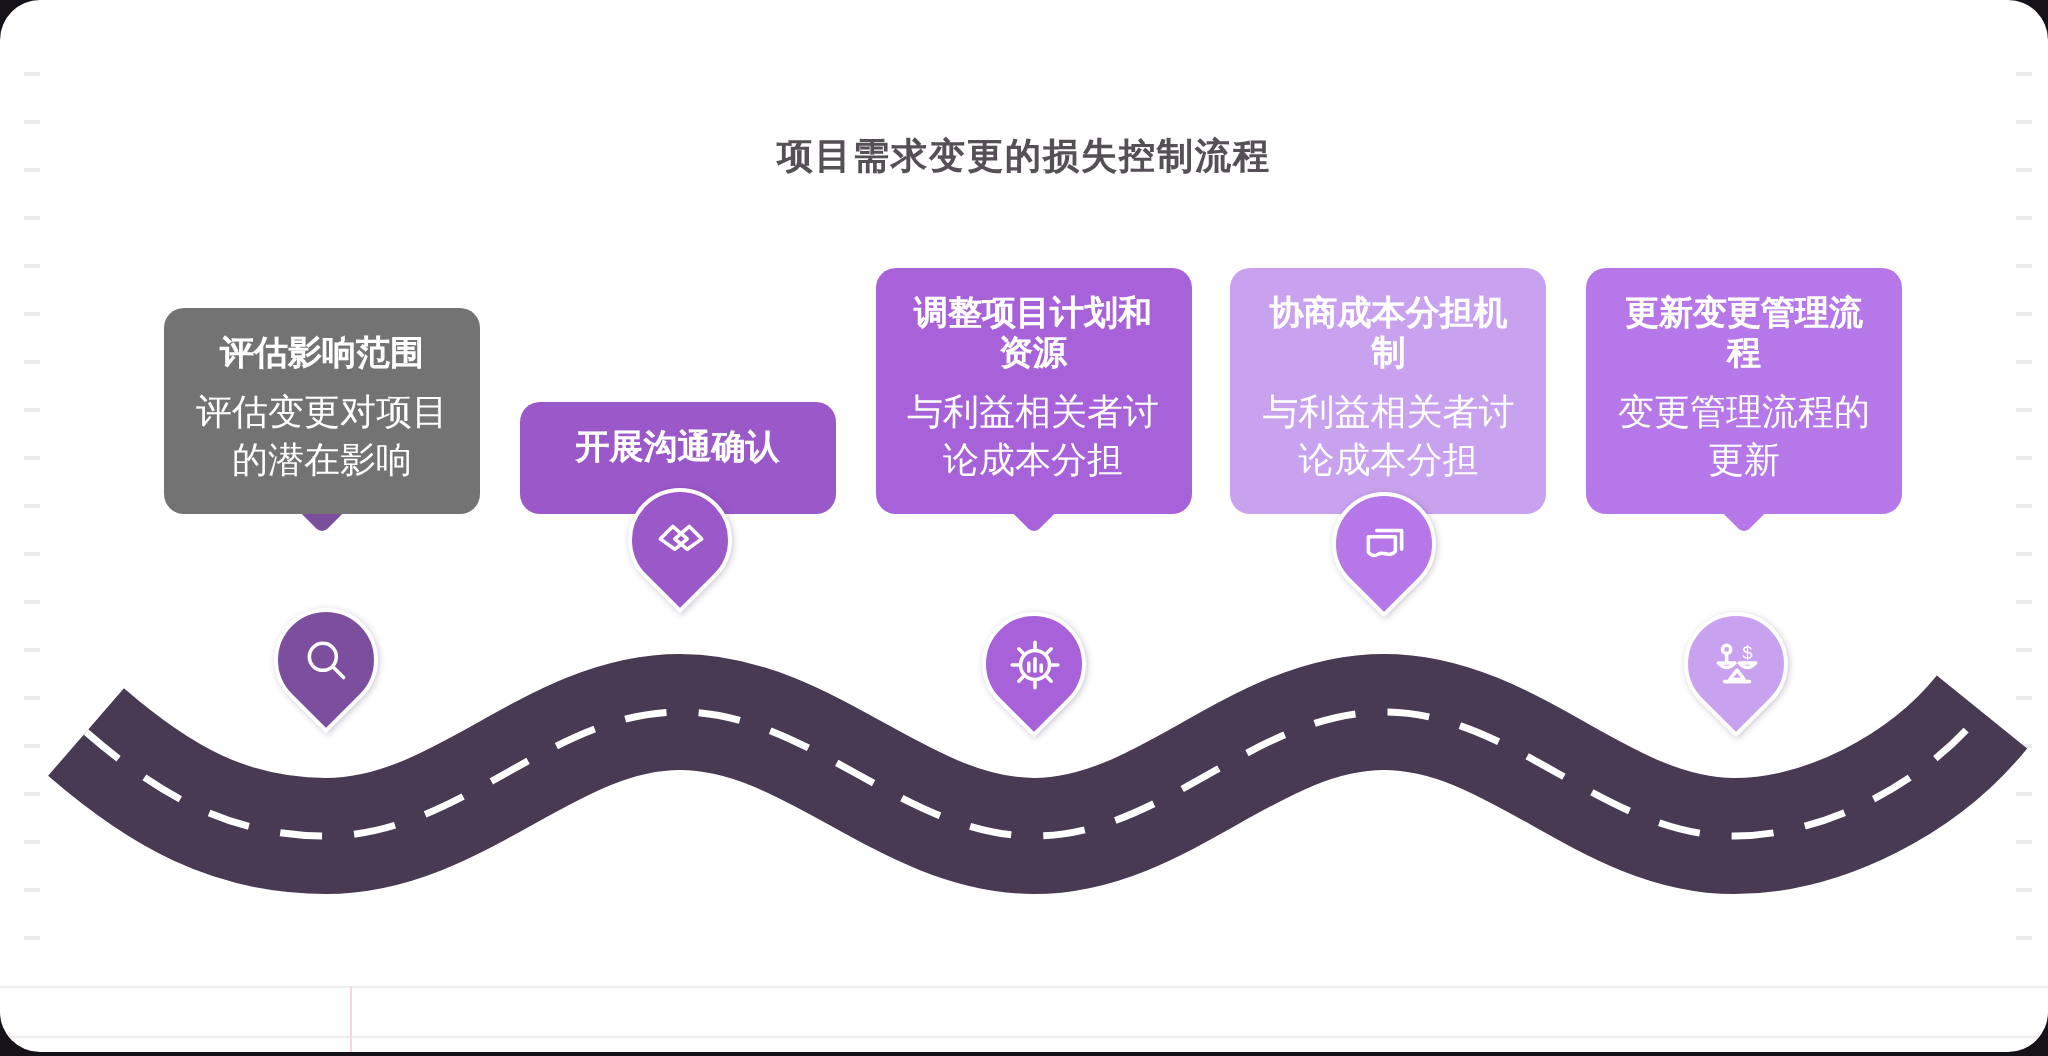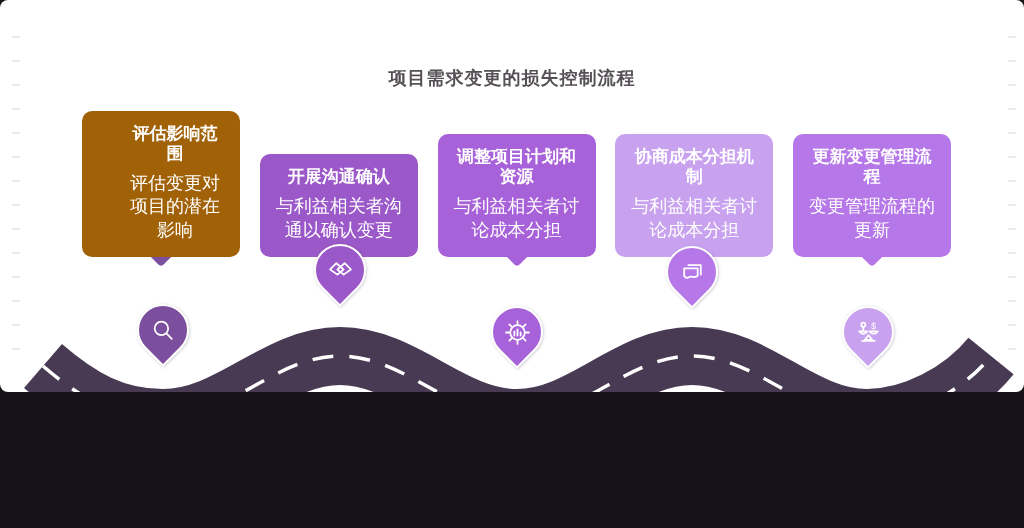--- a/index.html
+++ b/index.html
@@ -1,16 +1,16 @@
 <!DOCTYPE html>
 <html><head>
 <meta charset="utf-8">
 <style>
   html,body{margin:0;padding:0;background:#15121a;font-family:"Liberation Sans","DejaVu Sans",sans-serif;}
-  #stage{position:relative;width:1024px;height:392px;background:#ffffff;border-radius:8px;overflow:hidden;}
+  #stage{position:relative;width:1024px;height:526px;background:#ffffff;border-radius:20px;overflow:hidden;}
 
   
   .page-title{position:absolute;top:66px;left:0;width:100%;text-align:center;
     font-size:18px;font-weight:bold;color:#555055;letter-spacing:1px;}
 
   
   .tick-col{position:absolute;top:36px;bottom:40px;width:8px;
     background:repeating-linear-gradient(to bottom,#ebebeb 0 2px,transparent 2px 24px);}
   .tick-col.left{left:12px;}
   .tick-col.right{right:8px;}
@@ -44,28 +44,27 @@
 <body>
 
 <div id="stage">
 
   <div class="page-title">项目需求变更的损失控制流程</div>
 
   <div class="tick-col left"></div>
   <div class="tick-col right"></div>
 
   <div class="cards">
-    <div class="card" style="background-color: #a16207; padding-left: 43px;">
+    <div class="card" style="background-color: #737373;">
       <div class="title">评估影响范围</div>
       <div class="desc">评估变更对项目的潜在影响</div>
       <div class="tail" style="background-color: rgb(124, 79, 158);"></div>
     </div>
     <div class="card" style="background-color: rgb(155, 88, 200); text-align: center;">
       <div class="title">开展沟通确认</div>
-      <div class="desc">与利益相关者沟通以确认变更</div>
       <div class="tail" style="background-color: rgb(155, 88, 200);"></div>
     </div>
     <div class="card" style="background-color: rgb(168, 98, 217);">
       <div class="title">调整项目计划和资源</div>
       <div class="desc">与利益相关者讨论成本分担</div>
       <div class="tail" style="background-color: rgb(168, 98, 217);"></div>
     </div>
     <div class="card" style="background-color: rgb(201, 162, 239);">
       <div class="title">协商成本分担机制</div>
       <div class="desc">与利益相关者讨论成本分担</div>

